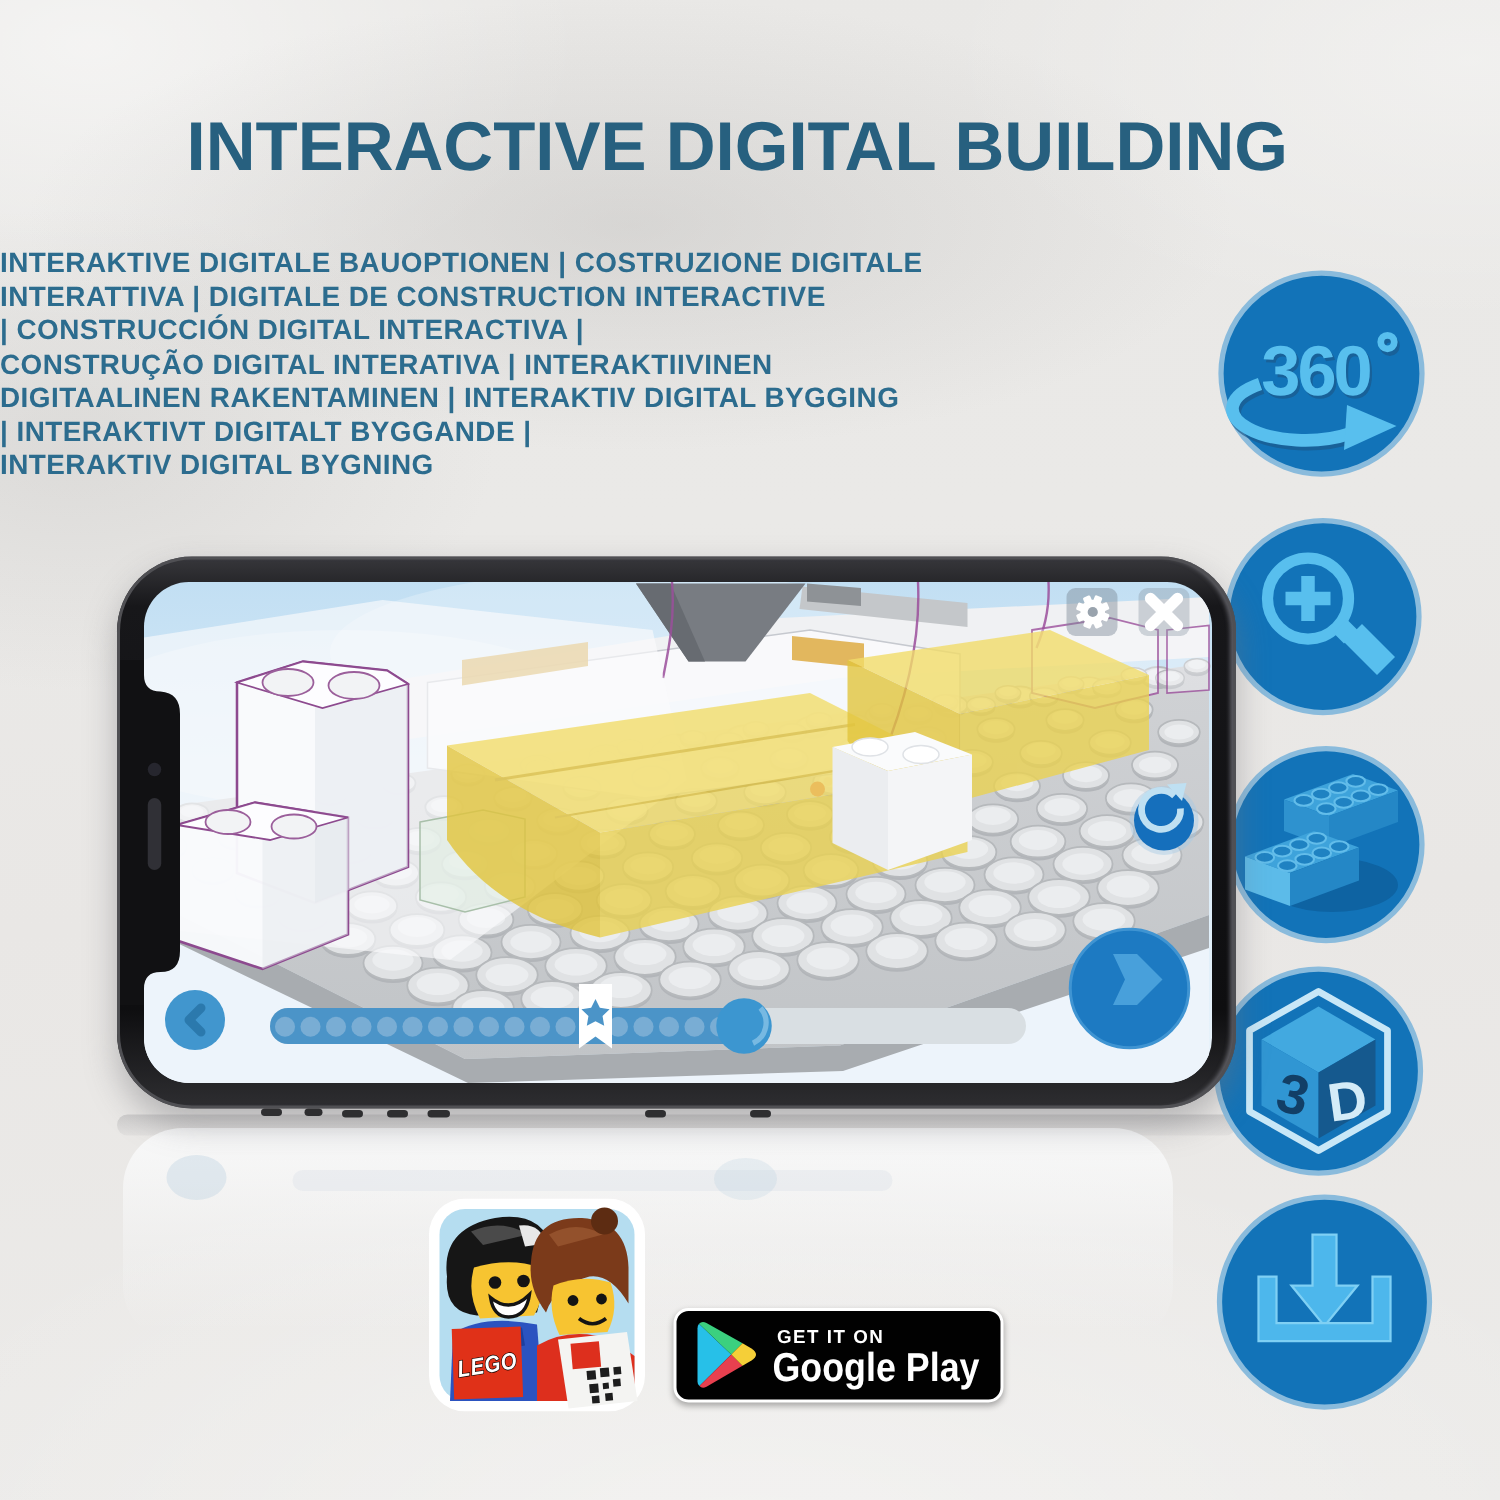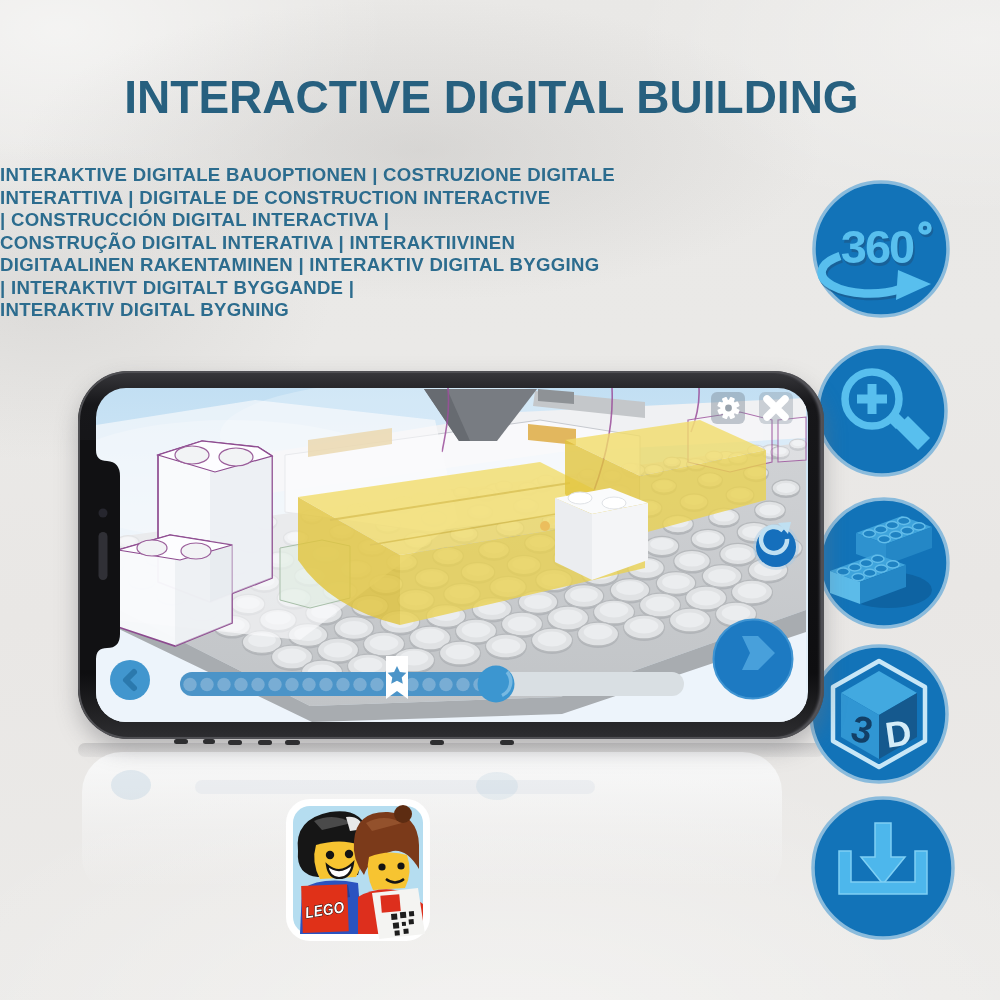--- a/index.html
+++ b/index.html
@@ -1021,14 +1021,24 @@
         <rect x="117" y="130" width="5" height="5"></rect>
     </g>
 
     <g transform="rotate(-2 43 111)">
       <rect x="16" y="86" width="46" height="47" fill="#e03118"></rect>
       <text x="39" y="116" text-anchor="middle" font-family="Liberation Sans,sans-serif" font-size="15.5" font-weight="bold" font-style="italic" fill="#fff" stroke="#000" stroke-width="0.9" paint-order="stroke" letter-spacing="0.5" transform="rotate(-7 39 112)" textLength="40" lengthAdjust="spacingAndGlyphs">LEGO</text>
     </g>
   </svg>
 
 
+  <div class="badge" style="left:449px;top:872px;width:216px;height:59px;">
+    <svg width="216" height="59" viewBox="0 0 216 59">
+      <path d="M 15 8.5 Q 14 9.5 14 11.5 L 14 47 Q 14 49 15.3 50 L 36.5 29 Z" fill="#27c0e8"></path>
+      <path d="M 15 8.5 L 36.5 29 L 44 21.5 L 20 8 Q 17 6.5 15 8.5 Z" fill="#3bd07f"></path>
+      <path d="M 15.3 50 L 36.5 29 L 44 36.5 L 20 50.5 Q 17 52 15.3 50 Z" fill="#e8404f"></path>
+      <path d="M 36.5 29 L 44 21.5 L 50 25 Q 53 27 53 29 Q 53 31 50 33 L 44 36.5 Z" fill="#f5cf38"></path>
+      <text x="67" y="21" font-family="Liberation Sans,sans-serif" font-size="12.5" font-weight="bold" letter-spacing="1" fill="#fff">GET IT ON</text>
+      <text x="64" y="46.5" font-family="Liberation Sans,sans-serif" font-size="27" font-weight="bold" fill="#fff" textLength="138" lengthAdjust="spacingAndGlyphs">Google Play</text>
+    </svg>
+  </div>
 
 </div>
 
 </body></html>

